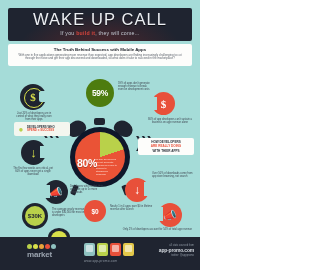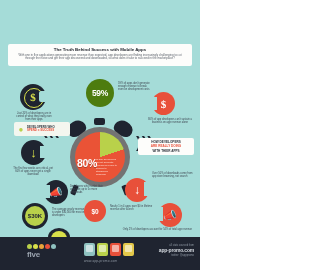--- a/index.html
+++ b/index.html
@@ -98,21 +98,21 @@
     position:absolute;left:-3px;top:5px;width:8px;height:13px;background:#a5dcd8;
   }
 
   
   #clock{position:absolute;left:58px;top:118px;width:84px;height:76px;}
   .bell{position:absolute;width:19px;height:15px;background:#1f2430;border-radius:50% 50% 40% 40%;}
   .bell.l{left:9px;top:3px;transform:rotate(-28deg);}
   .bell.r{right:9px;top:3px;transform:rotate(28deg);}
   .clockbody{
     position:absolute;left:12px;top:9px;width:60px;height:60px;border-radius:50%;
-    background:#737373;
+    background:#0f172a;
   }
   .pie{
     position:absolute;left:5px;top:5px;width:50px;height:50px;border-radius:50%;
     background:conic-gradient(from 0deg,#b9d14a 0 20%, #ea5336 20% 100%);
   }
   .pct80{
     position:absolute;left:7px;top:30px;
     font-size:10.5px;font-weight:bold;color:#fff;letter-spacing:-.3px;
     text-shadow:0 1px 0 rgba(0,0,0,.25);
   }
@@ -221,20 +221,24 @@
   .footright .l2{font-size:5px;line-height:6px;color:#d6dbe1;font-weight:bold;letter-spacing:-.2px;}
   .footright .l3{font-size:2.6px;line-height:3.2px;color:#8f98a3;margin-top:1px;}
 </style>
 </head>
 <body>
 
 <div id="poster">
 
   <div class="topband">
 
+    <div class="headerbar">
+      <div class="wake">WAKE UP CALL</div>
+      <div class="subline"><span>If you </span><span class="hot">build it</span><span>, they will come...</span></div>
+    </div>
 
     <div class="introbox">
       <div class="introtitle">The Truth Behind Success with Mobile Apps</div>
       <div class="introbody">With one in flve applications generating more revenue than expected, app developers are flnding increasingly challenging to cut through the noise and get their app discovered and downloaded, so what does it take to succeed in the marketplace?</div>
     </div>
 
   </div>
 
   <div class="badge" id="coin-dark">
     <div class="inner"></div>
@@ -327,21 +331,21 @@
   <div class="footer">
 
     <div class="logo">
       <div class="dots">
         <i style="background:#b9d14a"></i>
           <i style="background:#d9e04a"></i>
           <i style="background:#e8a33a"></i>
           <i style="background:#e8503a"></i>
           <i style="background:#8fc2c0"></i>
       </div>
-      <div class="word">flve</div>
+      <div class="word">market</div>
     </div>
 
     <div class="appicons">
       <i style="background:#8fc2c0"></i>
       <i style="background:#b9d14a"></i>
       <i style="background:#e8503a"></i>
       <i style="background:#e3c84a"></i>
     </div>
     <div class="siteurl">www.app-promo.com</div>
 

